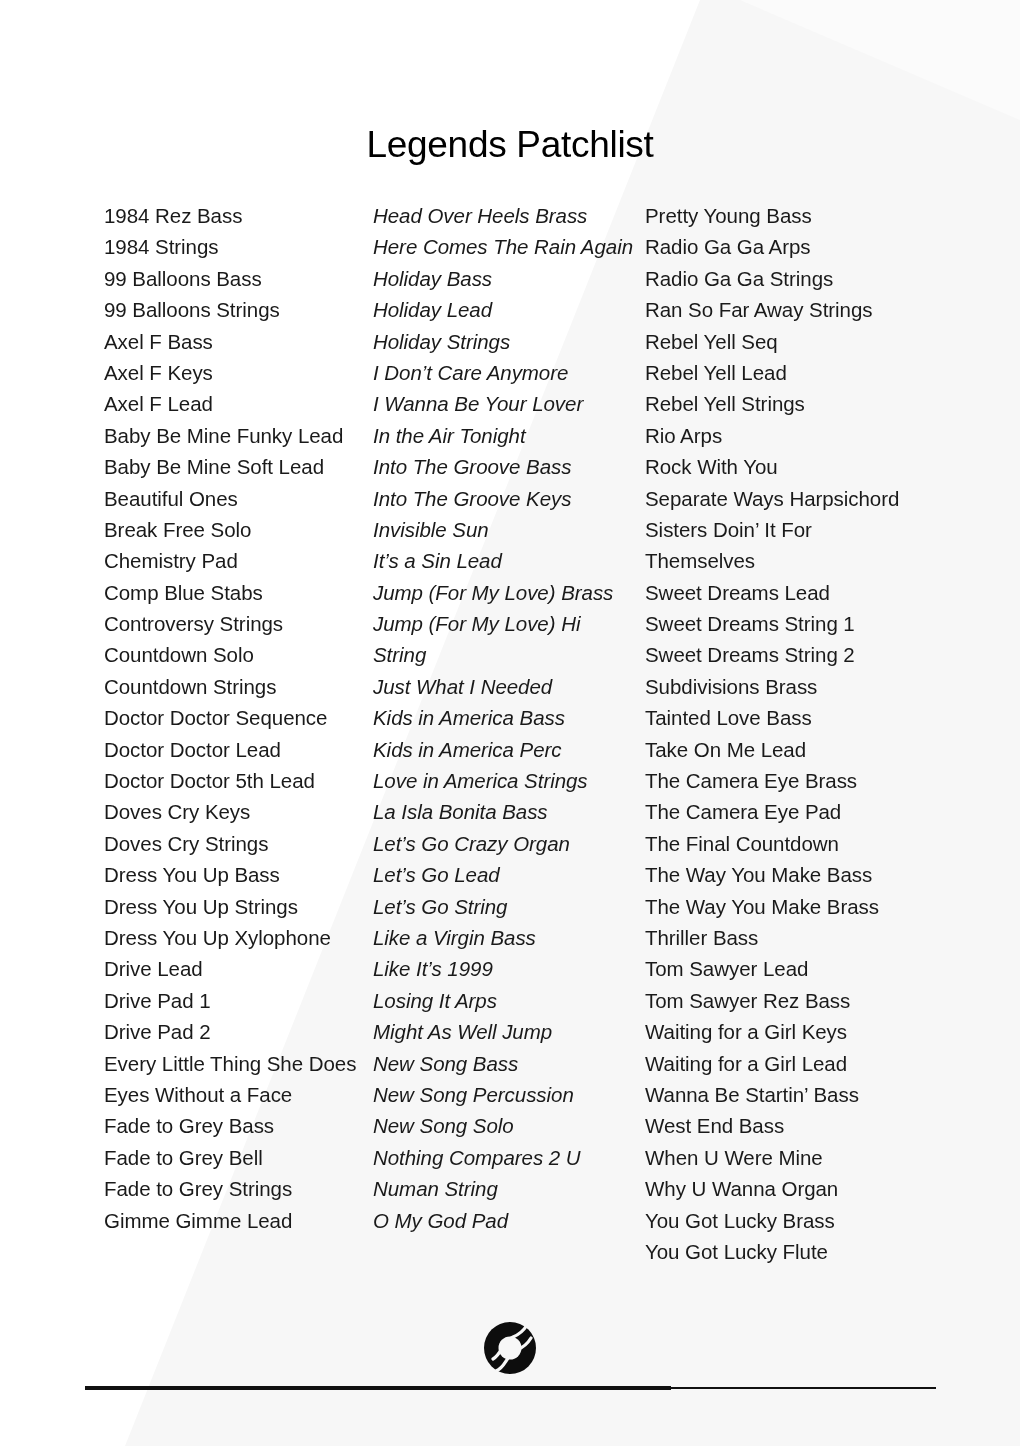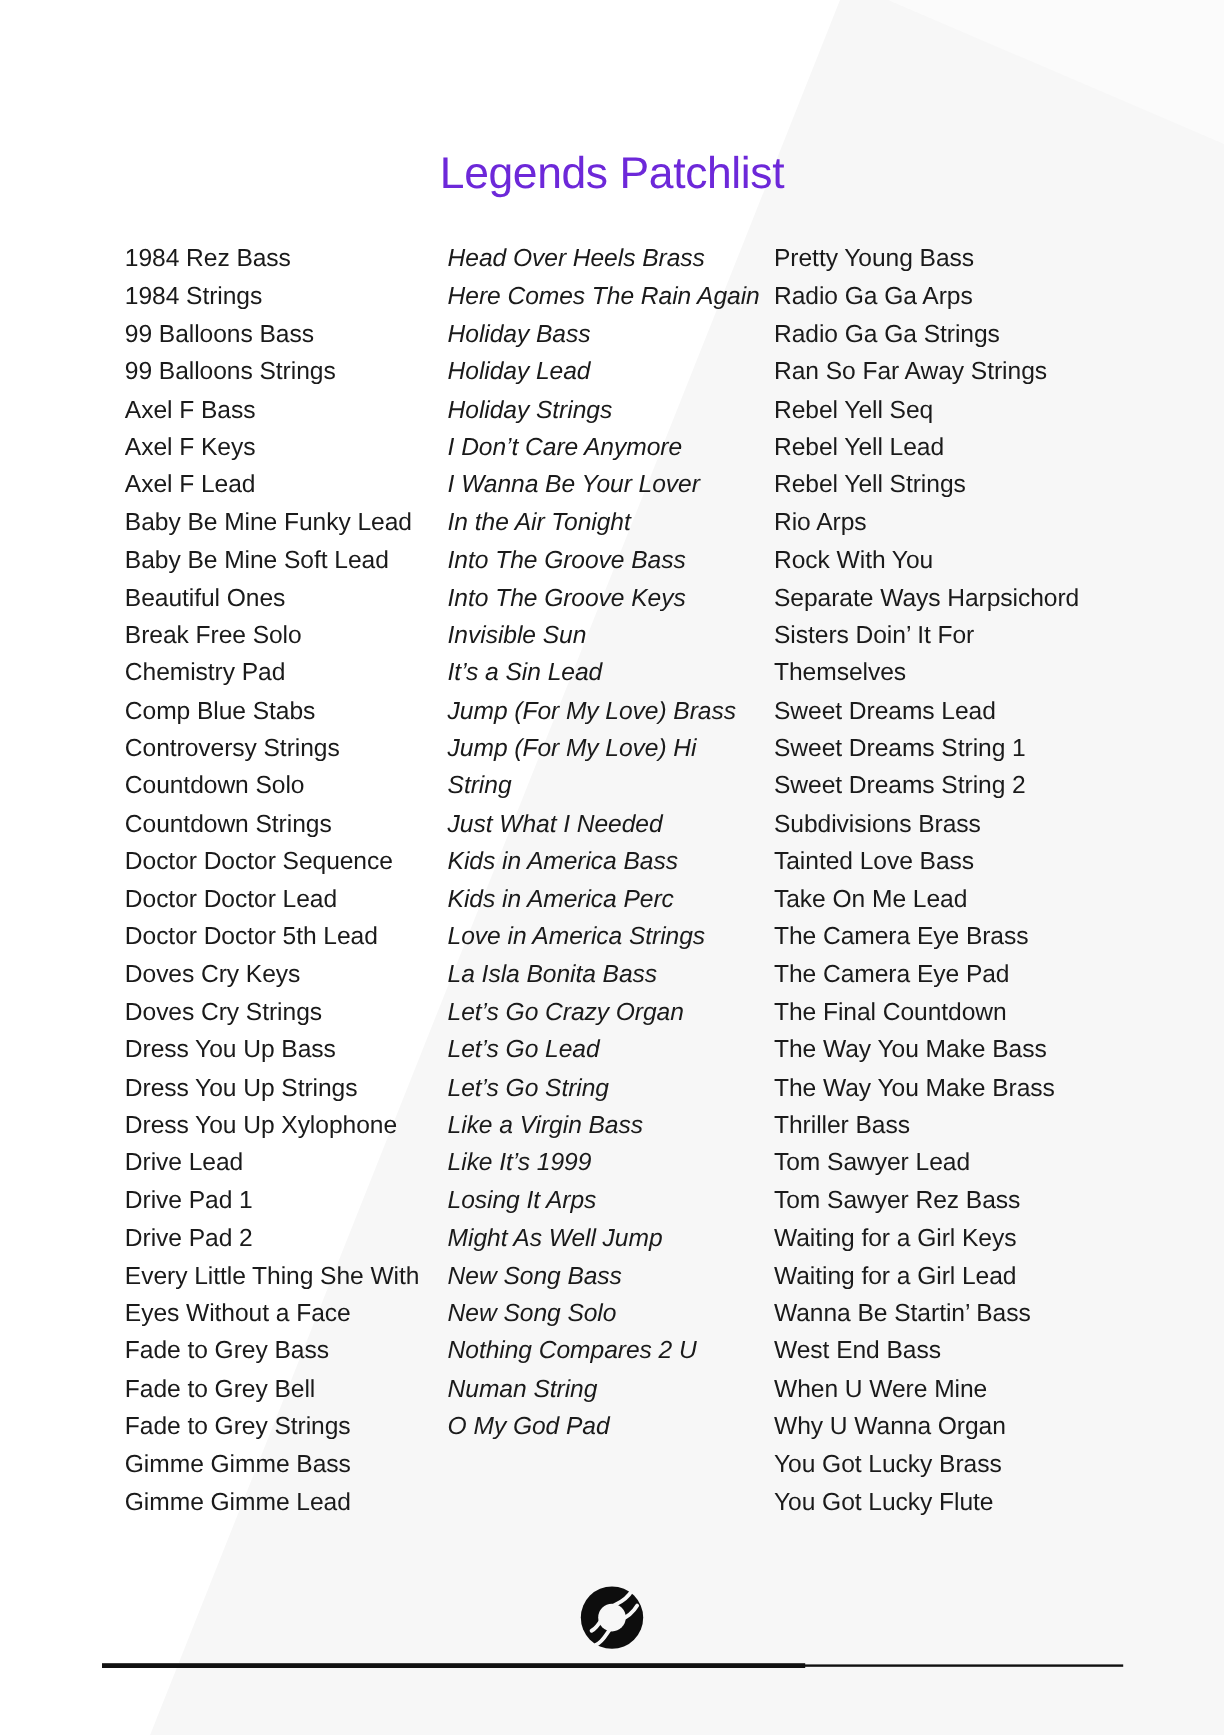--- a/index.html
+++ b/index.html
@@ -35,21 +35,21 @@
   .page-title {
     position: absolute;
     left: 0;
     top: 96px;
     width: 1020px;
     text-align: center;
     font-size: 37px;
     line-height: 48px;
     font-weight: 400;
     letter-spacing: -0.3px;
-    color: #6d28d9;
+    color: #000000;
     white-space: nowrap;
   }
 
   
   .columns {
     position: absolute;
     left: 0;
     top: 200px;
     width: 1020px;
     height: 1070px;
@@ -149,26 +149,25 @@
         <div class="patch-item">Doctor Doctor Lead</div>
         <div class="patch-item">Doctor Doctor 5th Lead</div>
         <div class="patch-item">Doves Cry Keys</div>
         <div class="patch-item">Doves Cry Strings</div>
         <div class="patch-item">Dress You Up Bass</div>
         <div class="patch-item">Dress You Up Strings</div>
         <div class="patch-item">Dress You Up Xylophone</div>
         <div class="patch-item">Drive Lead</div>
         <div class="patch-item">Drive Pad 1</div>
         <div class="patch-item">Drive Pad 2</div>
-        <div class="patch-item">Every Little Thing She With</div>
+        <div class="patch-item">Every Little Thing She Does</div>
         <div class="patch-item">Eyes Without a Face</div>
         <div class="patch-item">Fade to Grey Bass</div>
         <div class="patch-item">Fade to Grey Bell</div>
         <div class="patch-item">Fade to Grey Strings</div>
-        <div class="patch-item">Gimme Gimme Bass</div>
         <div class="patch-item">Gimme Gimme Lead</div>
       </div>
     <div class="patch-column" id="patch-column-2">
         <div class="patch-item">Head Over Heels Brass</div>
         <div class="patch-item">Here Comes The Rain Again</div>
         <div class="patch-item">Holiday Bass</div>
         <div class="patch-item">Holiday Lead</div>
         <div class="patch-item">Holiday Strings</div>
         <div class="patch-item">I Don’t Care Anymore</div>
         <div class="patch-item">I Wanna Be Your Lover</div>
@@ -186,20 +185,21 @@
         <div class="patch-item">Love in America Strings</div>
         <div class="patch-item">La Isla Bonita Bass</div>
         <div class="patch-item">Let’s Go Crazy Organ</div>
         <div class="patch-item">Let’s Go Lead</div>
         <div class="patch-item">Let’s Go String</div>
         <div class="patch-item">Like a Virgin Bass</div>
         <div class="patch-item">Like It’s 1999</div>
         <div class="patch-item">Losing It Arps</div>
         <div class="patch-item">Might As Well Jump</div>
         <div class="patch-item">New Song Bass</div>
+        <div class="patch-item">New Song Percussion</div>
         <div class="patch-item">New Song Solo</div>
         <div class="patch-item">Nothing Compares 2 U</div>
         <div class="patch-item">Numan String</div>
         <div class="patch-item">O My God Pad</div>
       </div>
     <div class="patch-column" id="patch-column-3">
         <div class="patch-item">Pretty Young Bass</div>
         <div class="patch-item">Radio Ga Ga Arps</div>
         <div class="patch-item">Radio Ga Ga Strings</div>
         <div class="patch-item">Ran So Far Away Strings</div>

